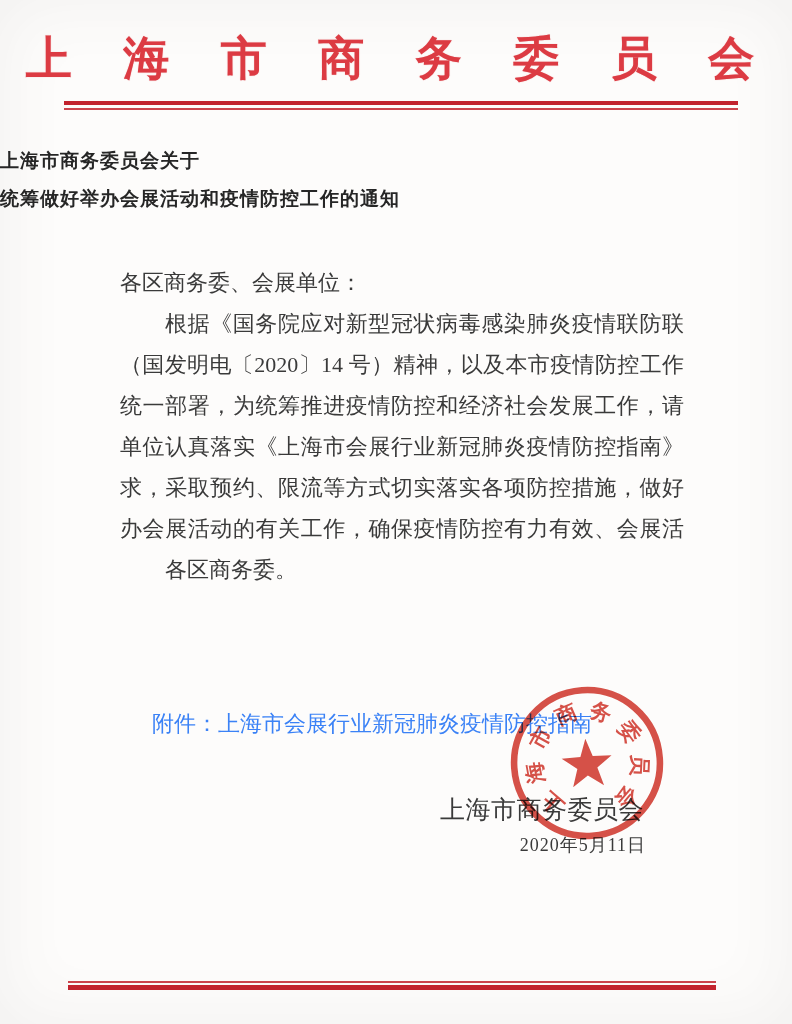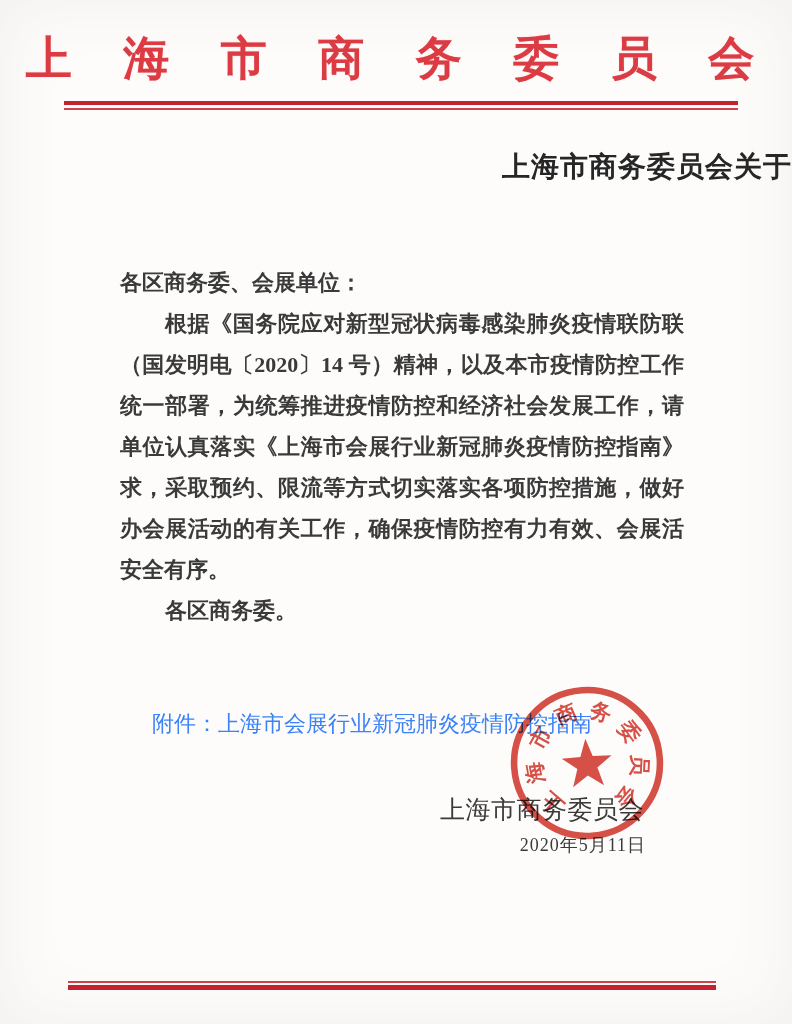--- a/index.html
+++ b/index.html
@@ -34,43 +34,42 @@
   .rule { position: absolute; left: 64px; width: 674px; background: #c2232e; }
   .rule-top-thick { top: 101px; height: 4px; }
   .rule-top-thin  { top: 108px; height: 2px; opacity: 0.85; }
   .rule-bottom-thin  { top: 981px; left: 68px; width: 648px; height: 2px; opacity: 0.85; }
   .rule-bottom-thick { top: 985px; left: 68px; width: 648px; height: 5px; }
   
   .doc-title {
     position: absolute;
     left: 0;
     width: 792px;
-    text-align: right;
-    font-size: 28px;
+    text-align: left;
+    font-size: 19px;
     font-weight: bold;
     color: #262626;
     letter-spacing: 1px;
     white-space: nowrap;
   }
   .doc-title-1 { top: 148px; }
   .doc-title-2 { top: 186px; }
   
   .body-text {
     position: absolute;
     left: 120px;
     top: 262px;
     width: 564px;
     color: #3a3a3a;
     font-size: 22px;
   }
   .tline {
     height: 41px;
     line-height: 41px;
     white-space: nowrap;
-    font-weight: bold;
   }
   .tline.full {
     white-space: normal;
     text-align: justify;
     text-align-last: justify;
     overflow: hidden;
   }
   .indent { padding-left: 45px; }
   .indent.full { padding-left: 0; text-indent: 45px; }
   
@@ -122,30 +121,30 @@
 </head>
 <body>
 
 <div class="page">
 
   <div class="letterhead">上 海 市 商 务 委 员 会</div>
   <div class="rule rule-top-thick"></div>
   <div class="rule rule-top-thin"></div>
 
   <div class="doc-title doc-title-1">上海市商务委员会关于</div>
+  <div class="doc-title doc-title-2">统筹做好举办会展活动和疫情防控工作的通知</div>
 
   <div class="body-text">
     <div class="tline">各区商务委、会展单位：</div>
     <div class="tline full indent">根据《国务院应对新型冠状病毒感染肺炎疫情联防联控</div>
     <div class="tline full">（国发明电〔2020〕14 号）精神，以及本市疫情防控工作的</div>
     <div class="tline full">统一部署，为统筹推进疫情防控和经济社会发展工作，请各</div>
     <div class="tline full">单位认真落实《上海市会展行业新冠肺炎疫情防控指南》要</div>
     <div class="tline full">求，采取预约、限流等方式切实落实各项防控措施，做好举</div>
     <div class="tline full">办会展活动的有关工作，确保疫情防控有力有效、会展活动</div>
-    <div class="tline">安全有序。</div>
     <div class="tline indent">各区商务委。</div>
   </div>
 
   <div class="attachment">附件：上海市会展行业新冠肺炎疫情防控指南</div>
 
   <div class="signature-org">上海市商务委员会</div>
   <div class="signature-date">2020年5月11日</div>
 
   <svg class="seal" viewBox="0 0 160 160">
     <circle cx="80" cy="80" r="72" fill="none" stroke="#d23a30" stroke-width="6.5"></circle>

